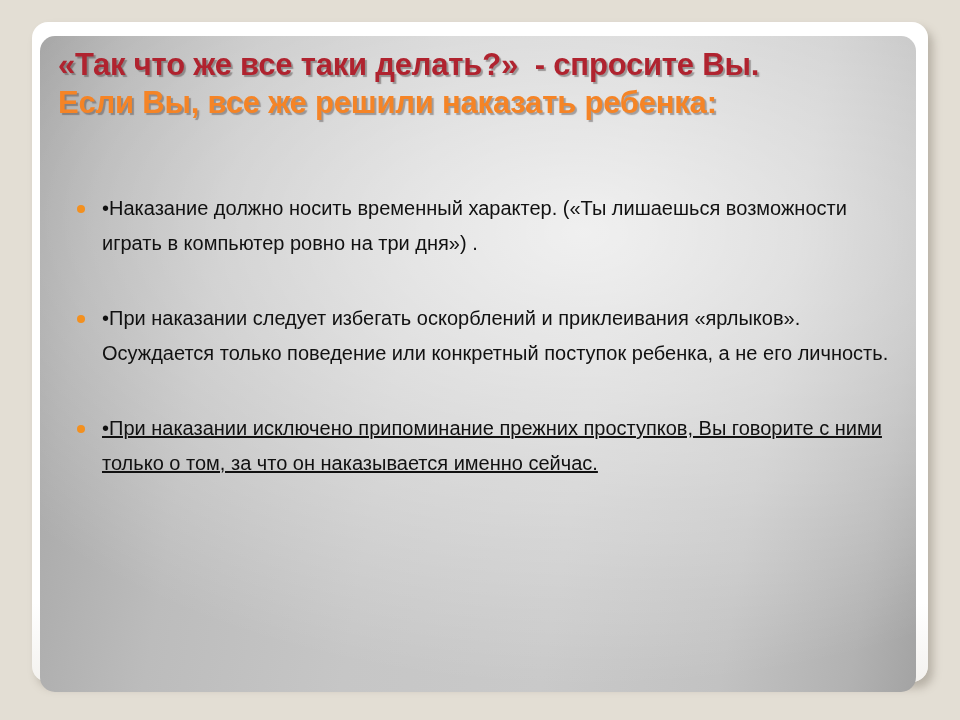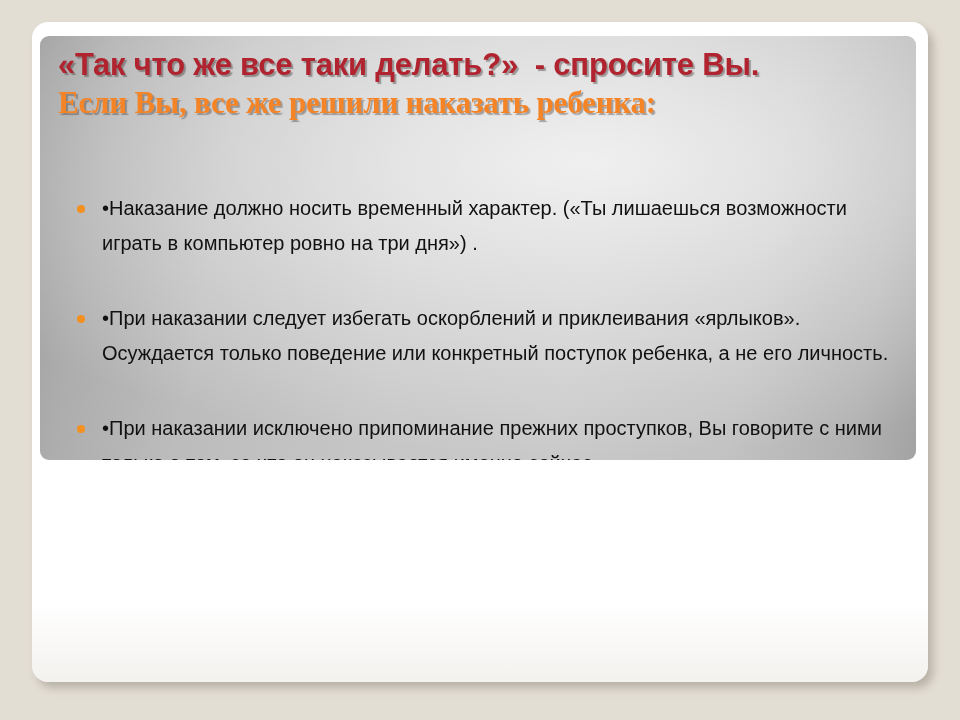--- a/index.html
+++ b/index.html
@@ -25,22 +25,22 @@
     border-radius: 16px;
     box-shadow: 5px 6px 9px rgba(120, 112, 100, 0.40);
   }
 
   
   #content-panel {
     position: absolute;
     left: 8px;
     top: 14px;
     width: 876px;
-    height: 424px;
-    border-radius: 9px;
+    height: 656px;
+    border-radius: 15px;
     background:
       radial-gradient(125% 105% at 62% 30%,
         rgba(255,255,255,0.72) 0%,
         rgba(255,255,255,0.30) 38%,
         rgba(255,255,255,0.00) 66%),
       linear-gradient(100deg,
         #9d9d9d 0%,
         #adadad 9%,
         #bcbcbc 22%,
         #c6c6c6 42%,
@@ -66,42 +66,41 @@
     white-space: pre-wrap;
     font-stretch: condensed;
   }
   #title-primary {
     color: #b0232f;
     text-shadow: 2px 2px 1px rgba(70, 60, 60, 0.45);
   }
   #title-secondary {
     color: #f58426;
     text-shadow: 2px 2px 1px rgba(70, 60, 60, 0.42);
-    font-family: Liberation Serif, serif;
   }
 
   
   #bullet-list {
     position: absolute;
     left: 24px;
     top: 155px;
     width: 840px;
     list-style: none;
     margin: 0;
     padding: 0;
   }
   .bullet-item {
     position: relative;
     padding-left: 38px;
     margin-bottom: 40px;
     color: #111111;
     font-size: 20px;
     line-height: 35px;
   }
-  .bullet-item:last-child { margin-bottom: 4px; }
+  .bullet-item:last-child { margin-bottom: 4px; text-decoration: underline; }
   .bullet-marker {
     position: absolute;
     left: 13px;
     top: 14px;
     width: 8px;
     height: 8px;
     border-radius: 50%;
     background: #f3901f;
   }
   .bullet-text { display: block; }

